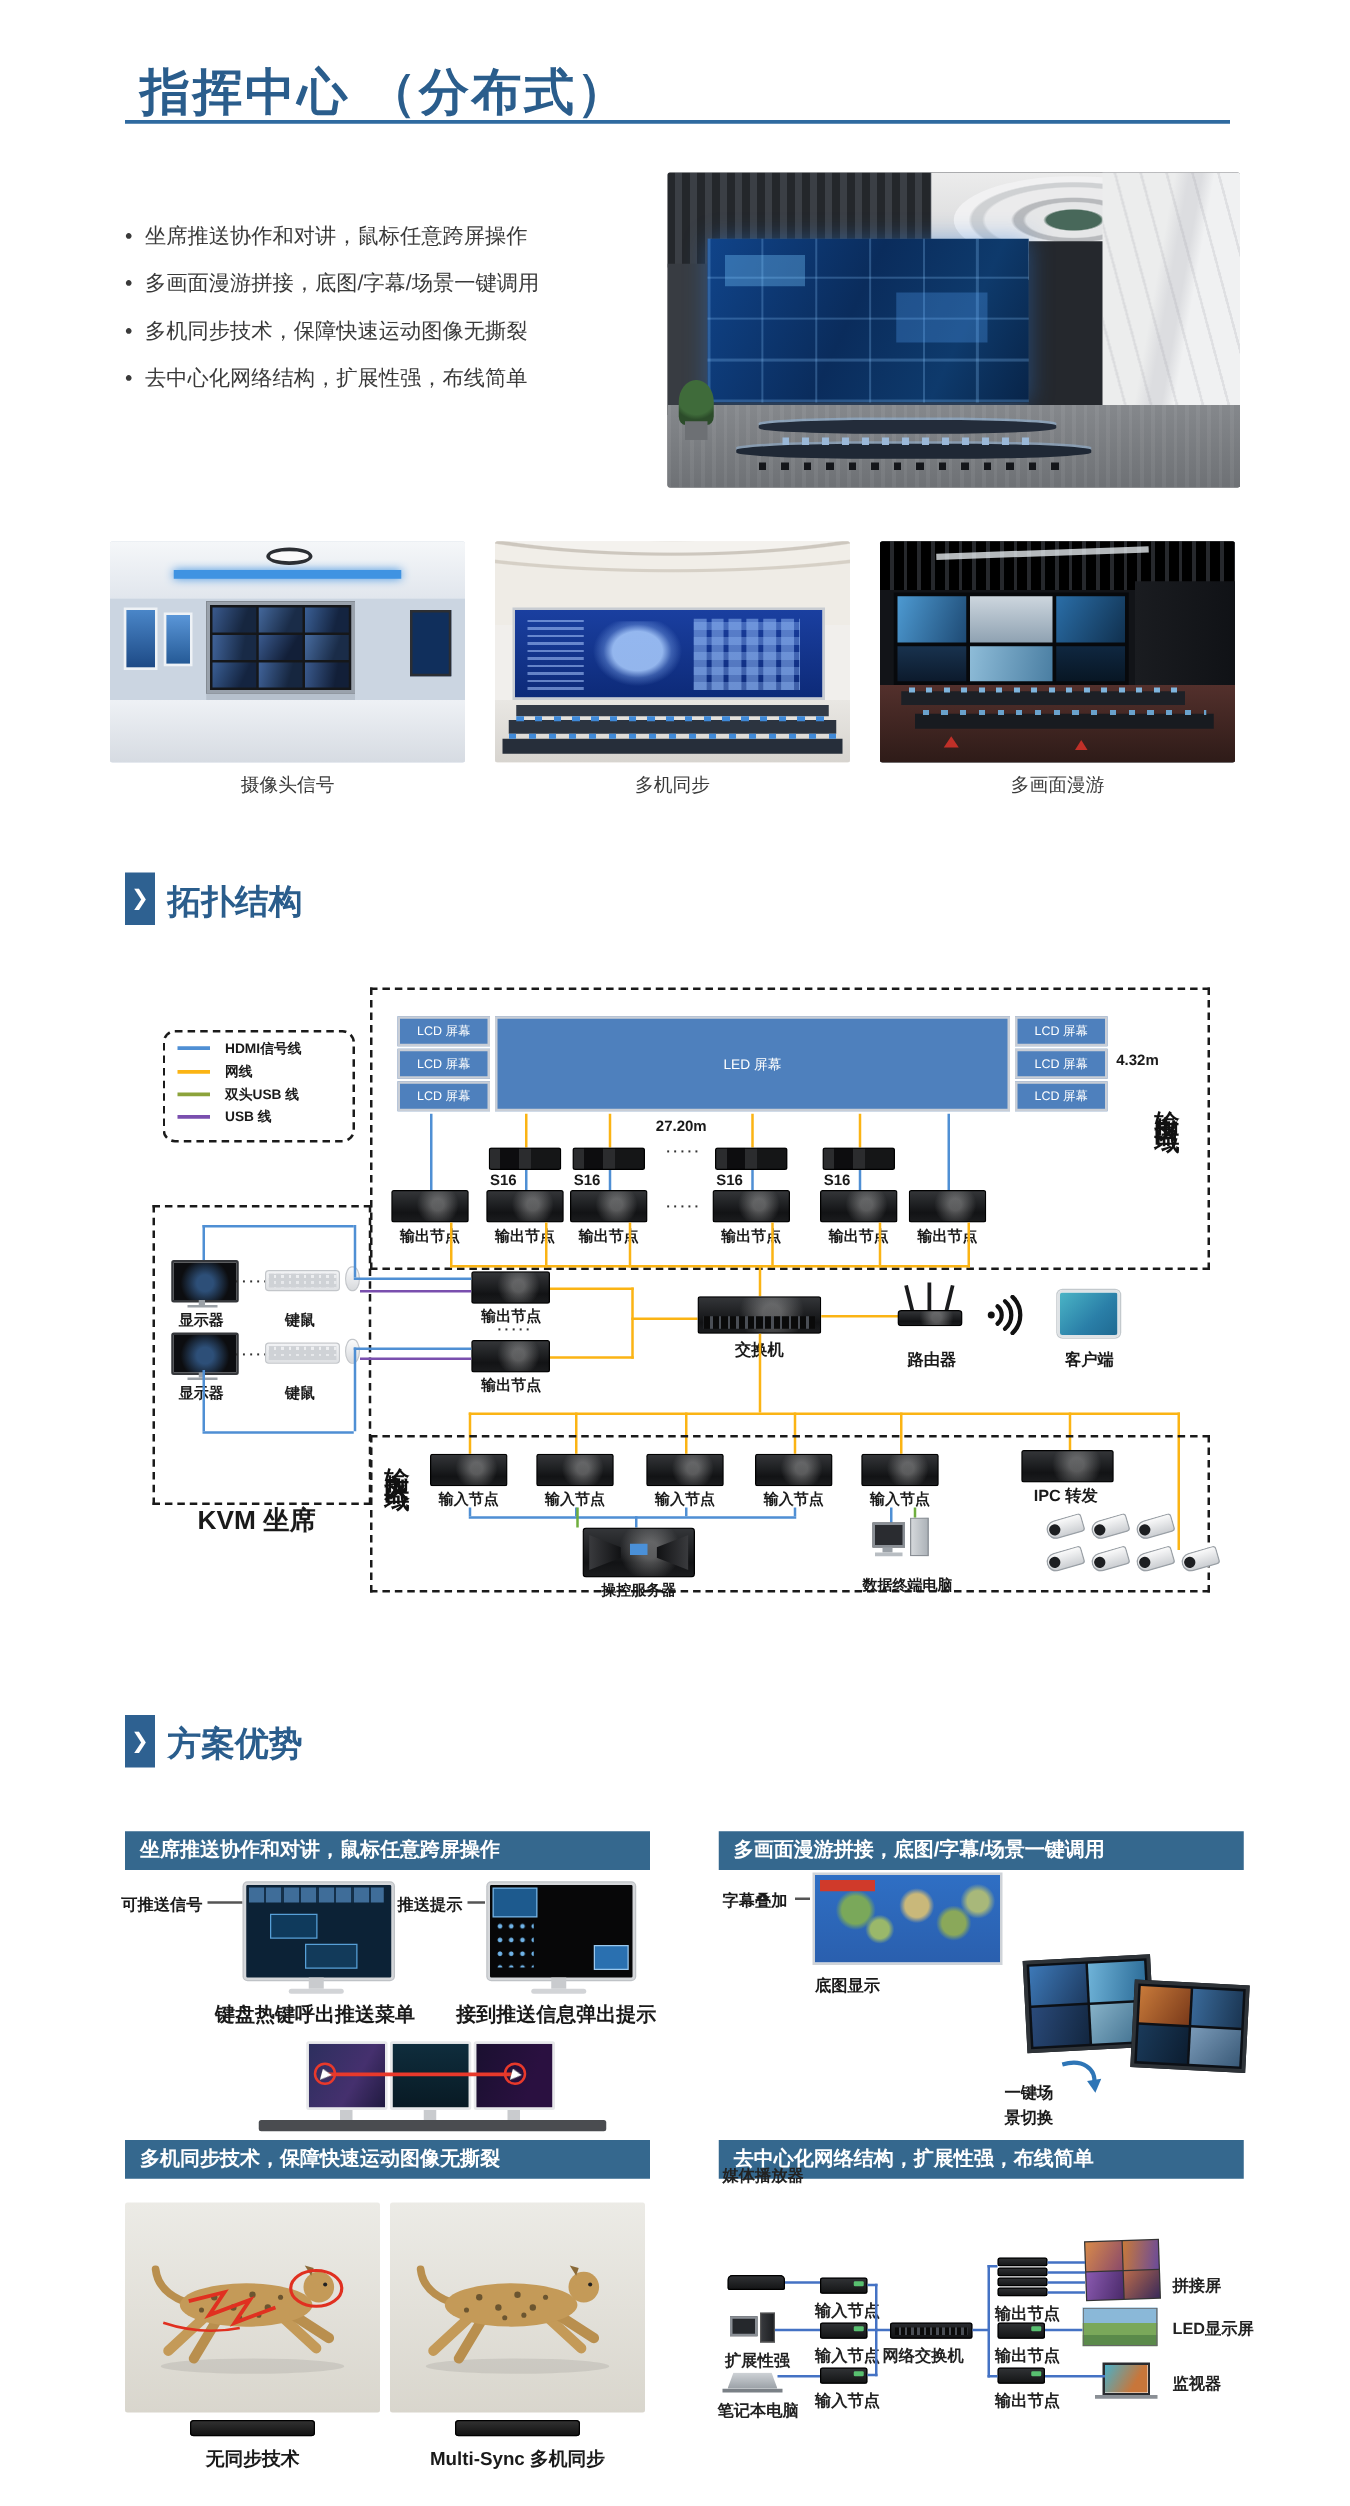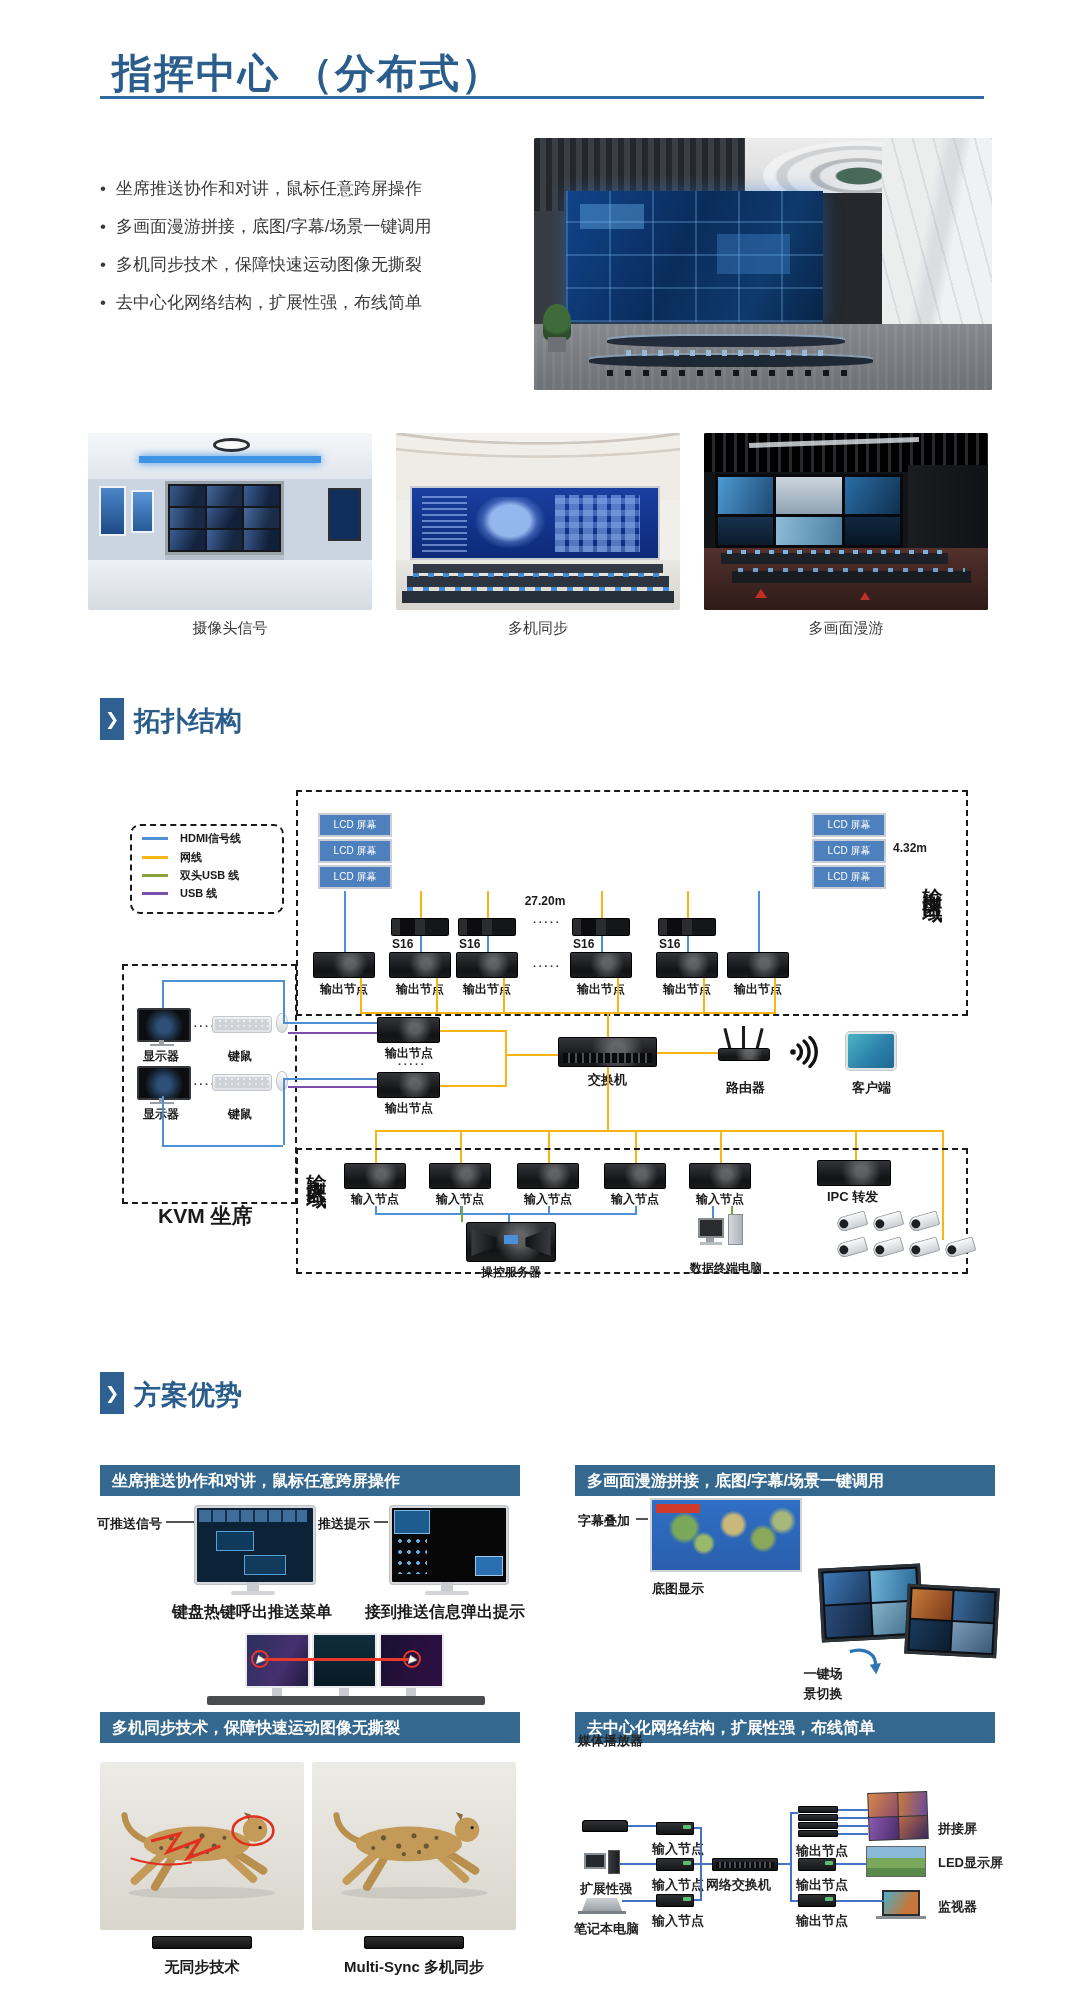--- a/index.html
+++ b/index.html
@@ -171,20 +171,21 @@
   <div class="lbl f11" style="left:180px;top:868px">双头USB 线</div>
   <i class="ln" style="left: 142px; top: 892px; width: 26px; height: 3px; background: rgb(122, 79, 174);"></i>
   <div class="lbl f11" style="left:180px;top:886px">USB 线</div>
 
   <div class="dash" style="left:296px;top:790px;width:668px;height:222px"></div>
   <div class="vlab" style="left:920px;top:872px">输出区域</div>
 
   <div class="scr" style="left:318px;top:813px;width:74px;height:24px">LCD 屏幕</div>
   <div class="scr" style="left:318px;top:839px;width:74px;height:24px">LCD 屏幕</div>
   <div class="scr" style="left:318px;top:865px;width:74px;height:24px">LCD 屏幕</div>
+  <div class="scr" style="left:396px;top:813px;width:412px;height:76px;font-size:11px">LED 屏幕</div>
   <div class="scr" style="left:812px;top:813px;width:74px;height:24px">LCD 屏幕</div>
   <div class="scr" style="left:812px;top:839px;width:74px;height:24px">LCD 屏幕</div>
   <div class="scr" style="left:812px;top:865px;width:74px;height:24px">LCD 屏幕</div>
   <div class="lbl f12" style="left:893px;top:841px;font-weight:600">4.32m</div>
   <div class="lbl f12 ctr" style="left:515px;top:894px;width:60px;font-weight:700">27.20m</div>
 
   <i class="ln c-b" style="left:344px;top:891px;width:2px;height:61px"></i>
   <i class="ln c-b" style="left:758px;top:891px;width:2px;height:61px"></i>
   <i class="ln c-o" style="left:420px;top:891px;width:2px;height:27px"></i>
   <i class="ln c-o" style="left:487px;top:891px;width:2px;height:27px"></i>

